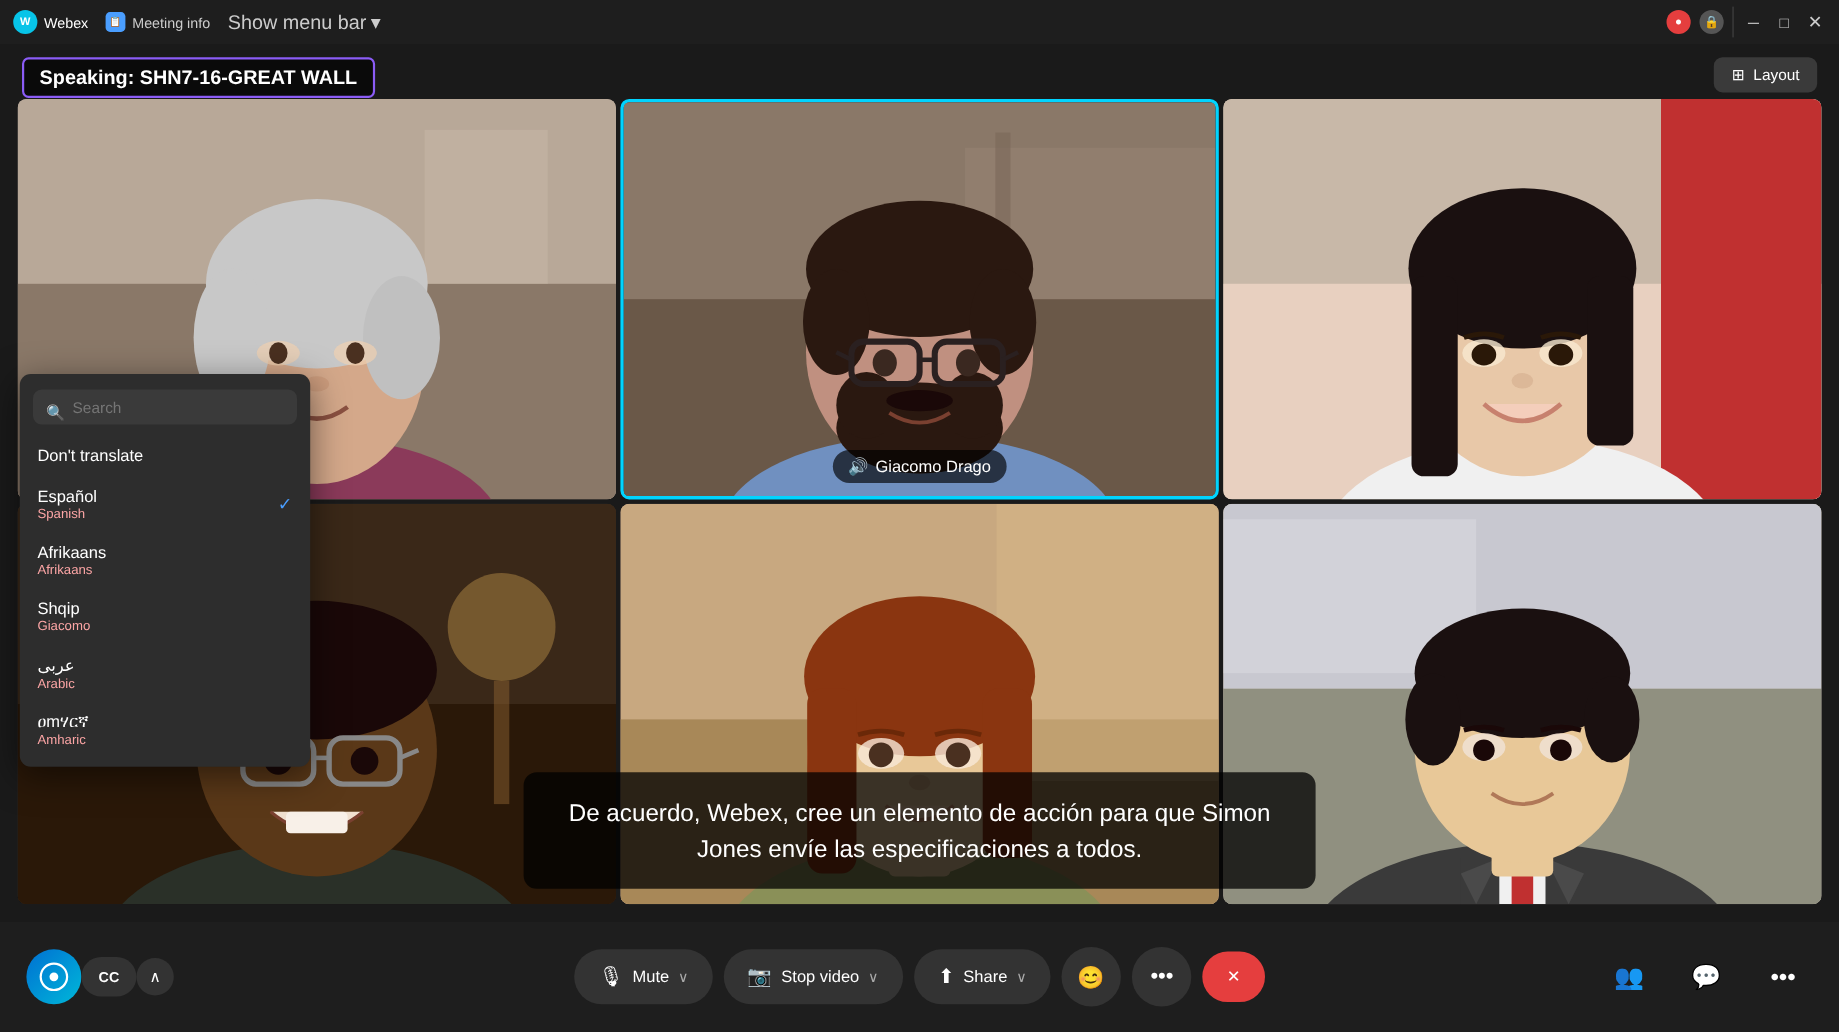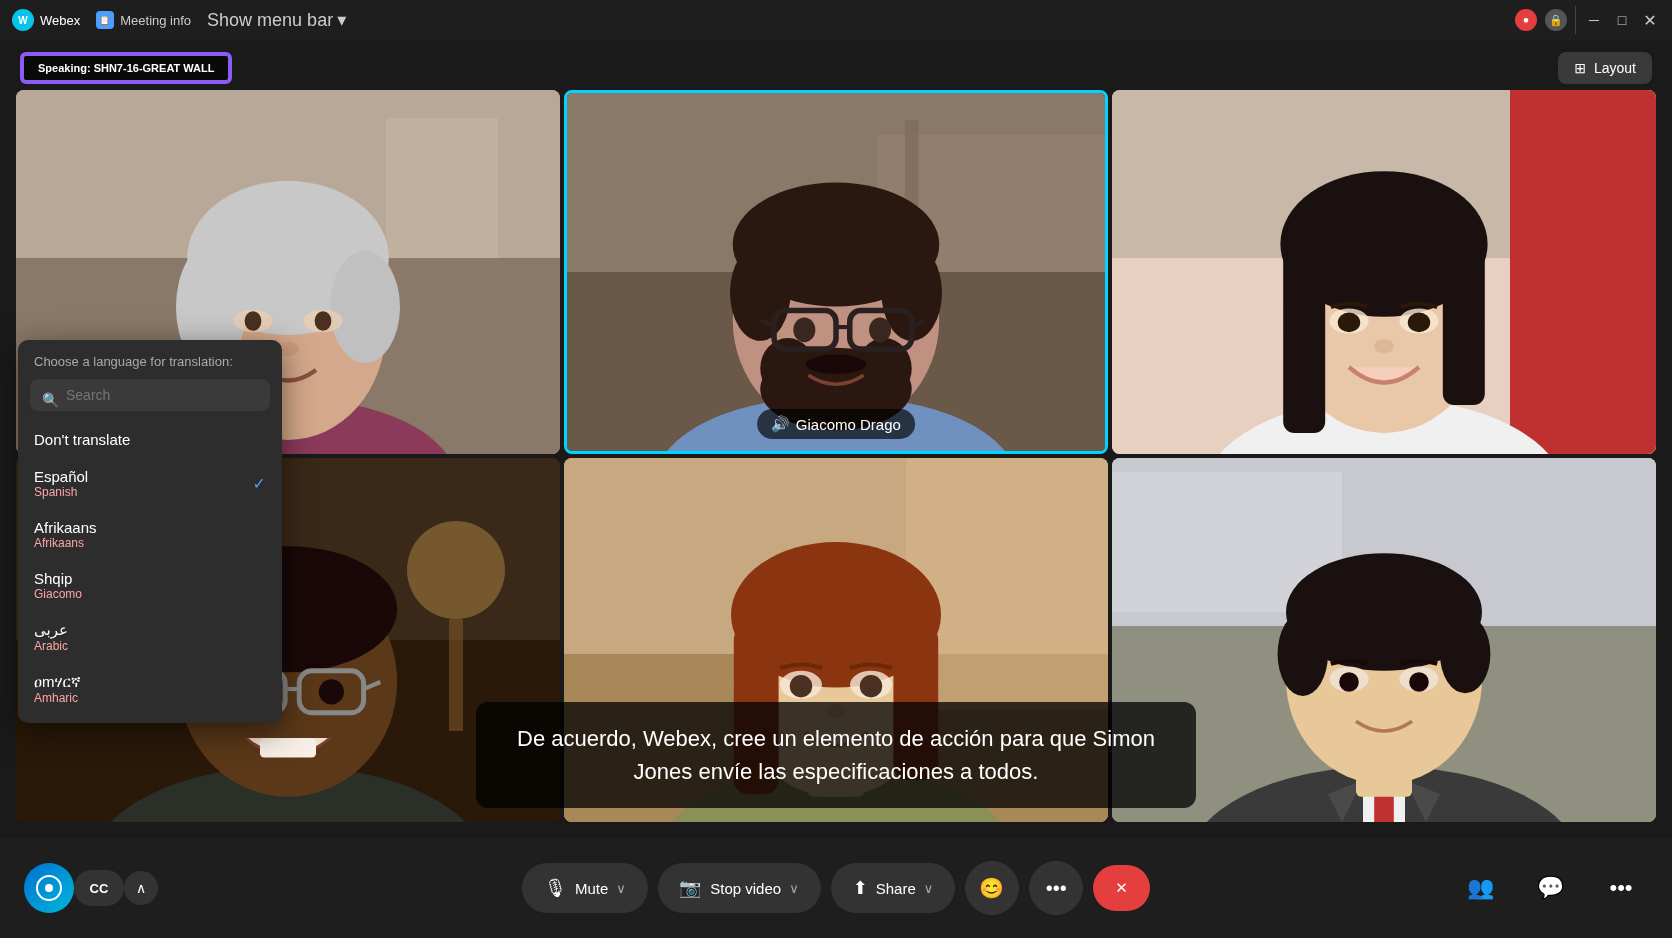--- a/index.html
+++ b/index.html
@@ -120,24 +120,24 @@
     }
 
     
     .speaking-bar {
       position: absolute;
       top: 52px;
       left: 20px;
       z-index: 20;
     }
     .speaking-badge {
-      border: 4px solid #8b5cf6;
+      border: 2px solid #8b5cf6;
       border-radius: 6px;
       padding: 6px 14px;
-      font-size: 11px;
+      font-size: 18px;
       color: #fff;
       background: rgba(0,0,0,0.6);
     }
     .speaking-badge span {
       font-weight: 700;
     }
 
     
     .layout-btn {
       position: absolute;
@@ -653,21 +653,20 @@
         <path d="M192 147 Q205 143 218 147" stroke="#1a0808" stroke-width="3" fill="none"></path>
         <path d="M242 147 Q255 143 268 147" stroke="#1a0808" stroke-width="3" fill="none"></path>
 
         <path d="M210 188 Q230 202 250 188" stroke="#b07858" stroke-width="2.5" fill="none"></path>
       </svg>
     </div>
   </div>
 </div>
 
 <div class="lang-dropdown">
-  <div class="lang-dropdown-title">Choose a language for translation:</div>
   <div class="lang-search-wrapper">
     <span class="lang-search-icon">🔍</span>
     <input class="lang-search" type="text" placeholder="Search" style="">
   </div>
   <div class="lang-list">
     <div class="lang-item">
       <div>
         <div class="lang-item-name">Don't translate</div>
       </div>
     </div>

